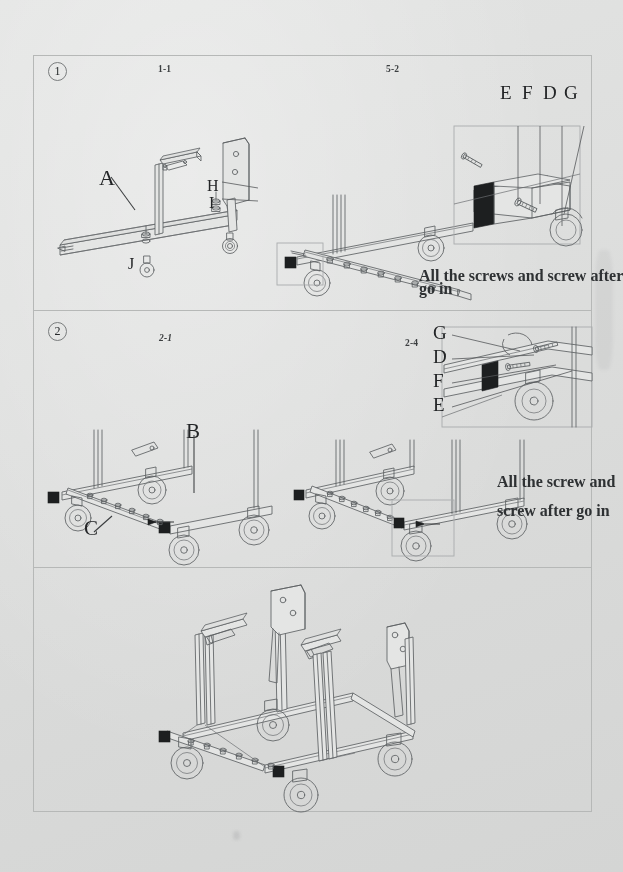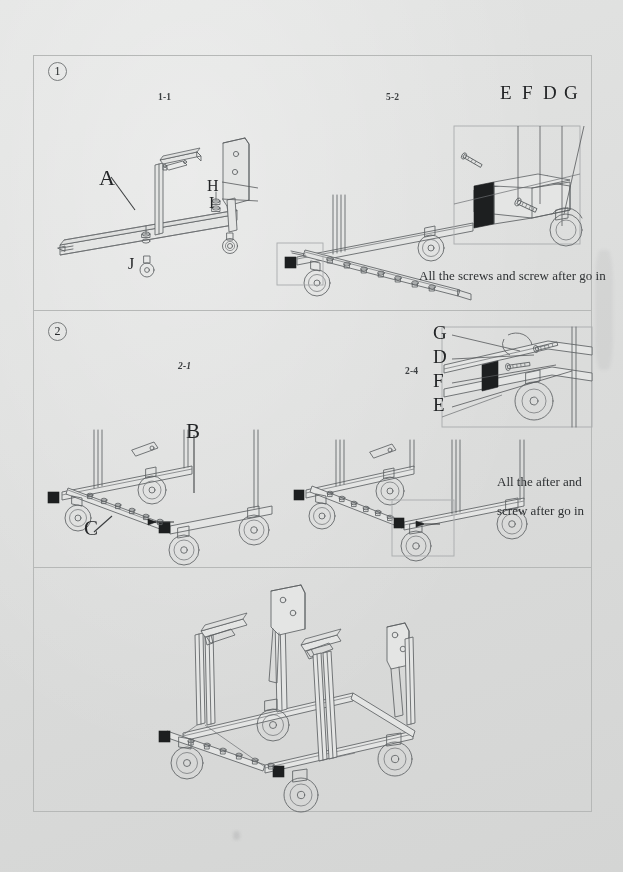--- a/index.html
+++ b/index.html
@@ -10,25 +10,25 @@
         background:radial-gradient(ellipse at 30% 20%,rgba(255,255,255,.35),rgba(0,0,0,0) 60%);
         pointer-events:none;}
   .sheet{position:absolute;left:33px;top:55px;width:559px;height:757px;
          border:1px solid #b6b8b7;box-sizing:border-box;}
   .divider{position:absolute;left:33px;width:559px;height:0;border-top:1px solid #b6b8b7;}
   .d1{top:310px;} .d2{top:567px;}
   .stepnum{position:absolute;width:17px;height:17px;border:1px solid #7a7d7e;border-radius:50%;
            color:#25282a;font-size:12px;text-align:center;line-height:16px;
            font-family:"Liberation Serif",serif;}
   .sublbl{position:absolute;font-size:9.5px;font-weight:bold;color:#3c3f41;
-          font-family:"Liberation Serif",serif;letter-spacing:.2px;margin-top:28px;}
+          font-family:"Liberation Serif",serif;letter-spacing:.2px;}
   .bigltr{position:absolute;font-size:19px;color:#232527;font-family:"Liberation Serif",serif;}
   .midltr{position:absolute;font-size:16px;color:#232527;font-family:"Liberation Serif",serif;}
-  .note{position:absolute;font-size:13px;color:#2e3133;font-family:"Liberation Serif",serif;
-        line-height:13px;}
+  .note{position:absolute;font-size:16px;color:#2e3133;font-family:"Liberation Serif",serif;
+        line-height:13px;font-weight:bold;}
   svg{position:absolute;left:0;top:0;overflow:visible;}
   .art{position:absolute;}
   .ln{stroke:#5d6163;stroke-width:.85;fill:none;stroke-linejoin:round;stroke-linecap:round;}
   .ln2{stroke:#6b6f71;stroke-width:.7;fill:none;}
   .lead{stroke:#3a3d3f;stroke-width:1.05;fill:none;}
   .lead2{stroke:#55585a;stroke-width:.8;fill:none;}
   .blk{fill:#1d1f20;stroke:#1d1f20;stroke-width:.6;}
   .wh{fill:#e6e7e6;}
   .wh2{fill:#dfe0df;}
   .insetbox{stroke:#a9acad;stroke-width:.9;fill:none;}
@@ -229,21 +229,21 @@
   </svg>
 
   <div class="bigltr" style="left:500px;top:82px;">E</div>
   <div class="bigltr" style="left:522px;top:82px;">F</div>
   <div class="bigltr" style="left:543px;top:82px;">D</div>
   <div class="bigltr" style="left:564px;top:82px;">G</div>
 
   <div class="note" style="left:419px;top:269px;">All the screws and screw after go in</div>
 
   <div class="stepnum" style="left:48px;top:322px;">2</div>
-  <div class="sublbl" style="left:178px;top:333px;font-style:italic;">2-1</div>
+  <div class="sublbl" style="left:159px;top:333px;font-style:italic;">2-1</div>
   <div class="sublbl" style="left:405px;top:338px;">2-4</div>
 
   <svg class="art" style="left:452px;top:325px;" width="140" height="105">
     <rect class="insetbox" x="-10" y="2" width="150" height="100"></rect>
 
     <polygon class="tube" points="-8,40 96,16 140,22 140,30 96,24 -8,48"></polygon>
     <path class="ln2" d="M-8,44 L96,20"></path>
 
     <polygon class="tube" points="-8,64 100,42 140,48 140,56 100,50 -8,72"></polygon>
 
@@ -442,21 +442,21 @@
       <circle class="ln" cx="220" cy="84" r="15" fill="#e2e3e2"></circle>
       <circle class="ln2" cx="220" cy="84" r="10"></circle>
       <circle class="ln" cx="220" cy="84" r="3.3" fill="#cfd1d0"></circle>
     </g>
 
     <rect class="insetbox" x="100" y="60" width="62" height="56"></rect>
     <path class="lead" d="M126,84 L148,84"></path>
     <polygon class="blk" points="124,81 132,84 124,87"></polygon>
   </svg>
 
-  <div class="note" style="left:497px;top:475px;">All the after and</div>
+  <div class="note" style="left:497px;top:475px;">All the screw and</div>
   <div class="note" style="left:497px;top:478px;margin-top:26px;">screw after go in</div>
 
   <svg class="art" style="left:143px;top:583px;" width="300" height="225">
 
     <polygon class="tube" points="40,150 210,110 210,118 40,158"></polygon>
     <path class="ln2" d="M40,153 L210,113"></path>
 
     <polygon class="tube" points="24,148 122,182 120,188 22,154"></polygon>
 
     <polygon class="tube" points="122,182 270,148 270,156 122,190"></polygon>

